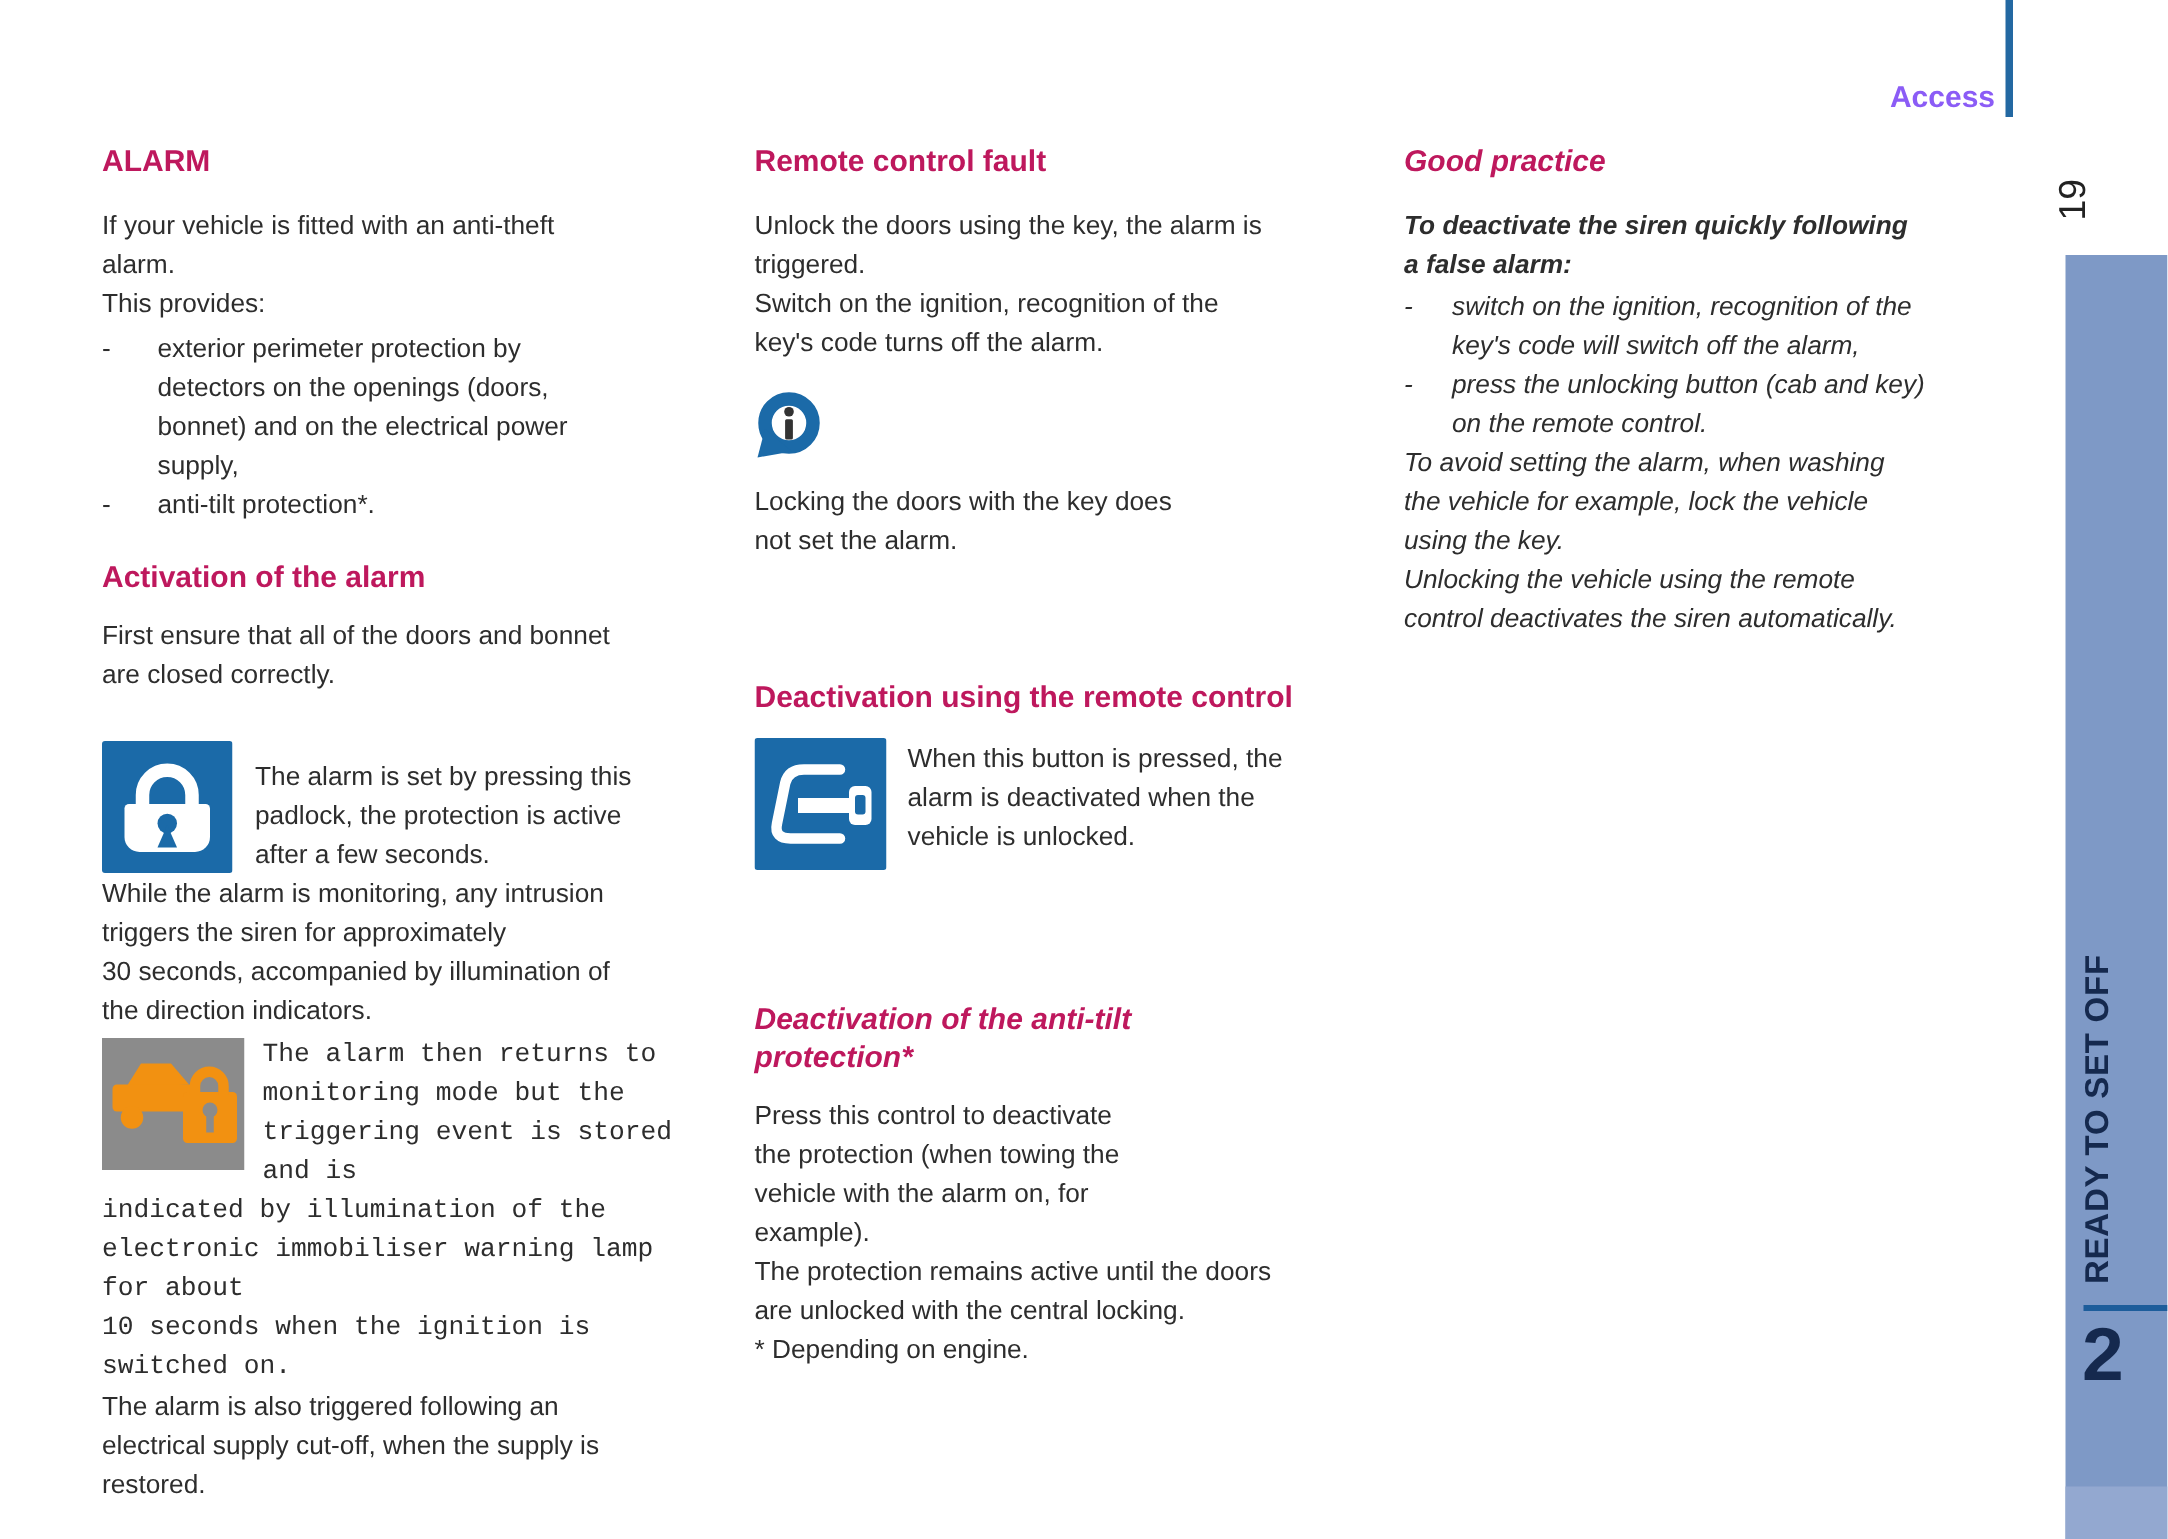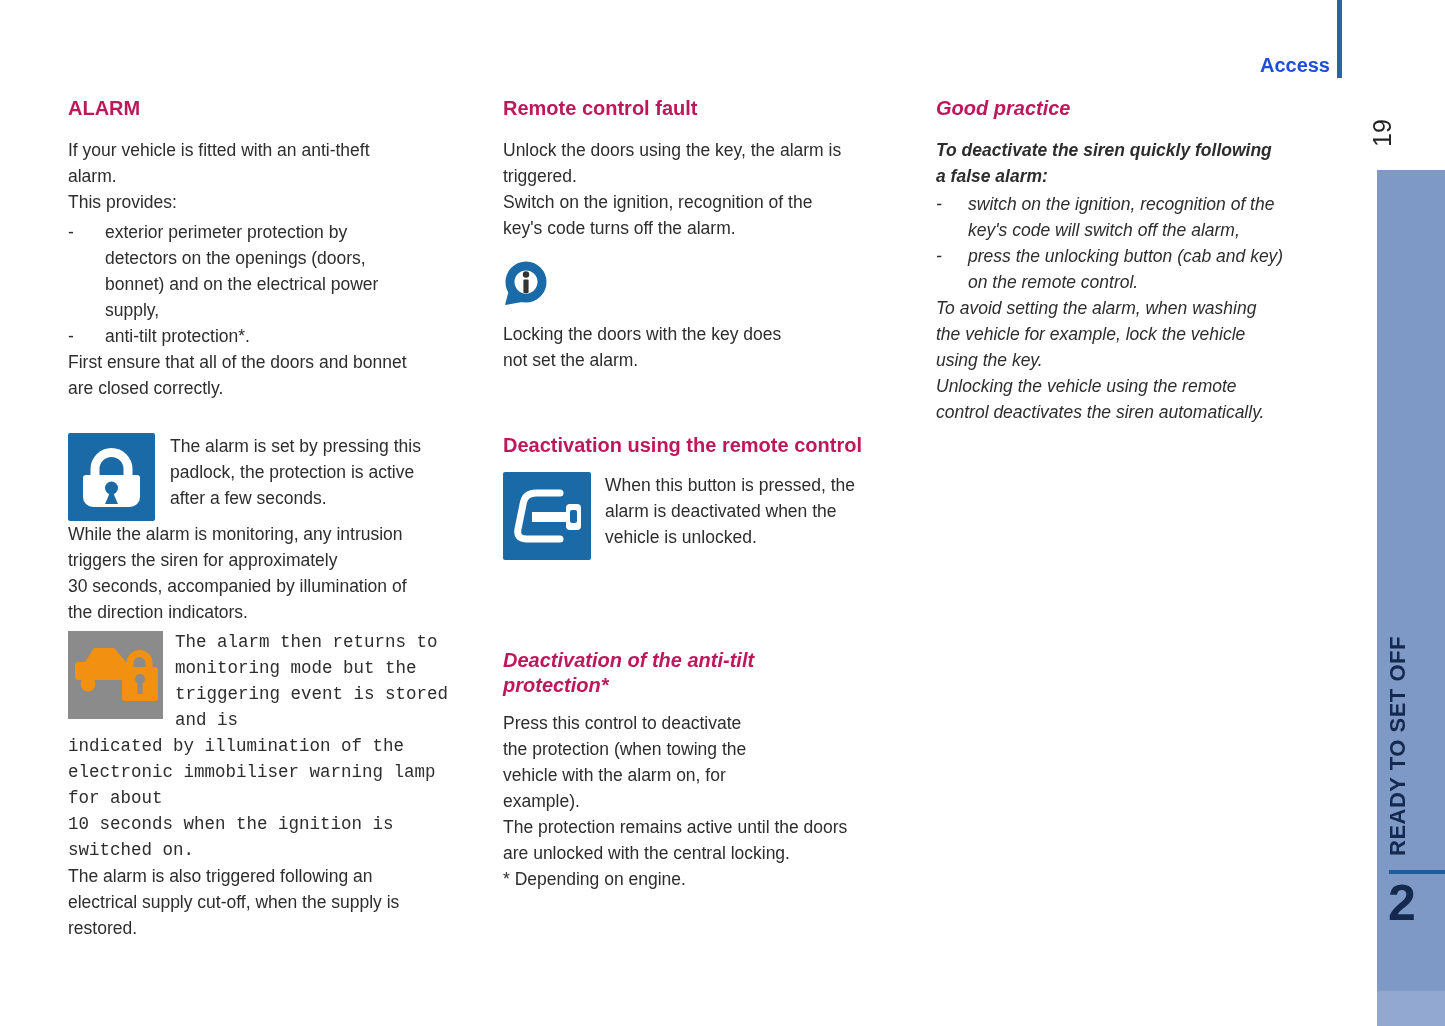--- a/index.html
+++ b/index.html
@@ -2,21 +2,21 @@
 <html><head>
 <meta charset="utf-8">
 <style>
   html,body{margin:0;padding:0;}
   body{
     width:1445px;height:1026px;position:relative;overflow:hidden;
     background:#ffffff;color:#2d2d2d;
     font-family:"Liberation Sans", sans-serif;
   }
   
-  .access{position:absolute;top:53px;right:115px;font-size:20px;font-weight:bold;color:#1d4ed8;line-height:25px;}
+  .access{position:absolute;top:53px;right:115px;font-size:20px;font-weight:bold;color:#8b5cf6;line-height:25px;}
   .access-rule{position:absolute;left:1337px;top:0;width:5px;height:78px;background:#2368a2;}
   .page-number{position:absolute;left:1370px;top:147px;transform:rotate(-90deg);transform-origin:0 0;
     font-size:25px;color:#222;white-space:nowrap;line-height:1;}
   
   .sidebar{position:absolute;left:1377px;top:170px;width:68px;height:856px;background:#7e99c6;}
   .sidebar-bottom{position:absolute;left:1377px;top:991px;width:68px;height:35px;background:#93a8d0;}
   .sidebar-label{position:absolute;left:1387px;top:856px;transform:rotate(-90deg);transform-origin:0 0;
     white-space:nowrap;font-size:22px;font-weight:bold;color:#15294e;letter-spacing:.5px;line-height:1;}
   .sidebar-rule{position:absolute;left:1389px;top:870px;width:56px;height:4px;background:#1d5d9b;}
   .sidebar-number{position:absolute;left:1388px;top:878px;font-size:50px;font-weight:bold;color:#15294e;line-height:1;}
@@ -38,22 +38,22 @@
   .caption-row{display:flex;align-items:flex-start;gap:15px;}
   #col2 .caption-row{gap:14px;}
   .icon-box{flex:none;line-height:0;}
   .caption{white-space:pre-line;}
   
   .monitor{margin-top:4px;font-family:Liberation Mono, monospace;}
   .monitor .icon-box{float:left;margin:2px 12px 4px 0;}
   .monitor-text{white-space:pre-line;}
   
   .mt2{margin-top:2px;} .mt4{margin-top:4px;} .mt6{margin-top:6px;} .mt8{margin-top:8px;}
-  .mt14{margin-top:14px;} .mt20{margin-top:20px;flex-direction:column;} .mt32{margin-top:32px;}
-  .mt46{margin-top:46px;} .mt62{margin-top:62px;} .mt68{margin-top:60px;} .mt88{margin-top:88px;font-style:italic;}
+  .mt14{margin-top:14px;} .mt20{margin-top:20px;flex-direction:column;} .mt32{margin-top:32px;align-items:flex-end;}
+  .mt46{margin-top:46px;} .mt62{margin-top:62px;} .mt68{margin-top:80px;} .mt88{margin-top:88px;font-style:italic;}
   .h-mid{margin-top:24px;margin-bottom:12px;}
 </style>
 </head>
 <body>
 
 <div class="access">Access</div>
 <div class="access-rule"></div>
 <div class="page-number">19</div>
 
 <div class="sidebar"></div>
@@ -71,20 +71,21 @@
     <span class="dash">-</span>
     <span class="li-text">exterior perimeter protection by
 detectors on the openings (doors,
 bonnet) and on the electrical power
 supply,</span>
   </div>
   <div class="li">
     <span class="dash">-</span>
     <span class="li-text">anti-tilt protection*.</span>
   </div>
+  <h2 class="head h-mid">Activation of the alarm</h2>
   <p>First ensure that all of the doors and bonnet
 are closed correctly.</p>
 
   <div class="caption-row mt32">
     <span class="icon-box">
       <svg width="87" height="88" viewBox="0 0 87 88">
         <rect width="87" height="88" rx="2" fill="#1b6aa8"></rect>
         <path d="M27 45 V36 a16.5 16.5 0 0 1 33 0 V45" stroke="#fff" stroke-width="9" fill="none"></path>
         <path d="M18 42 h51 a3 3 0 0 1 3 3 v19 a10 10 0 0 1 -10 10 h-37 a10 10 0 0 1 -10 -10 v-19 a3 3 0 0 1 3 -3 z" fill="#fff"></path>
         <circle cx="43.5" cy="55" r="6.5" fill="#1b6aa8"></circle>

